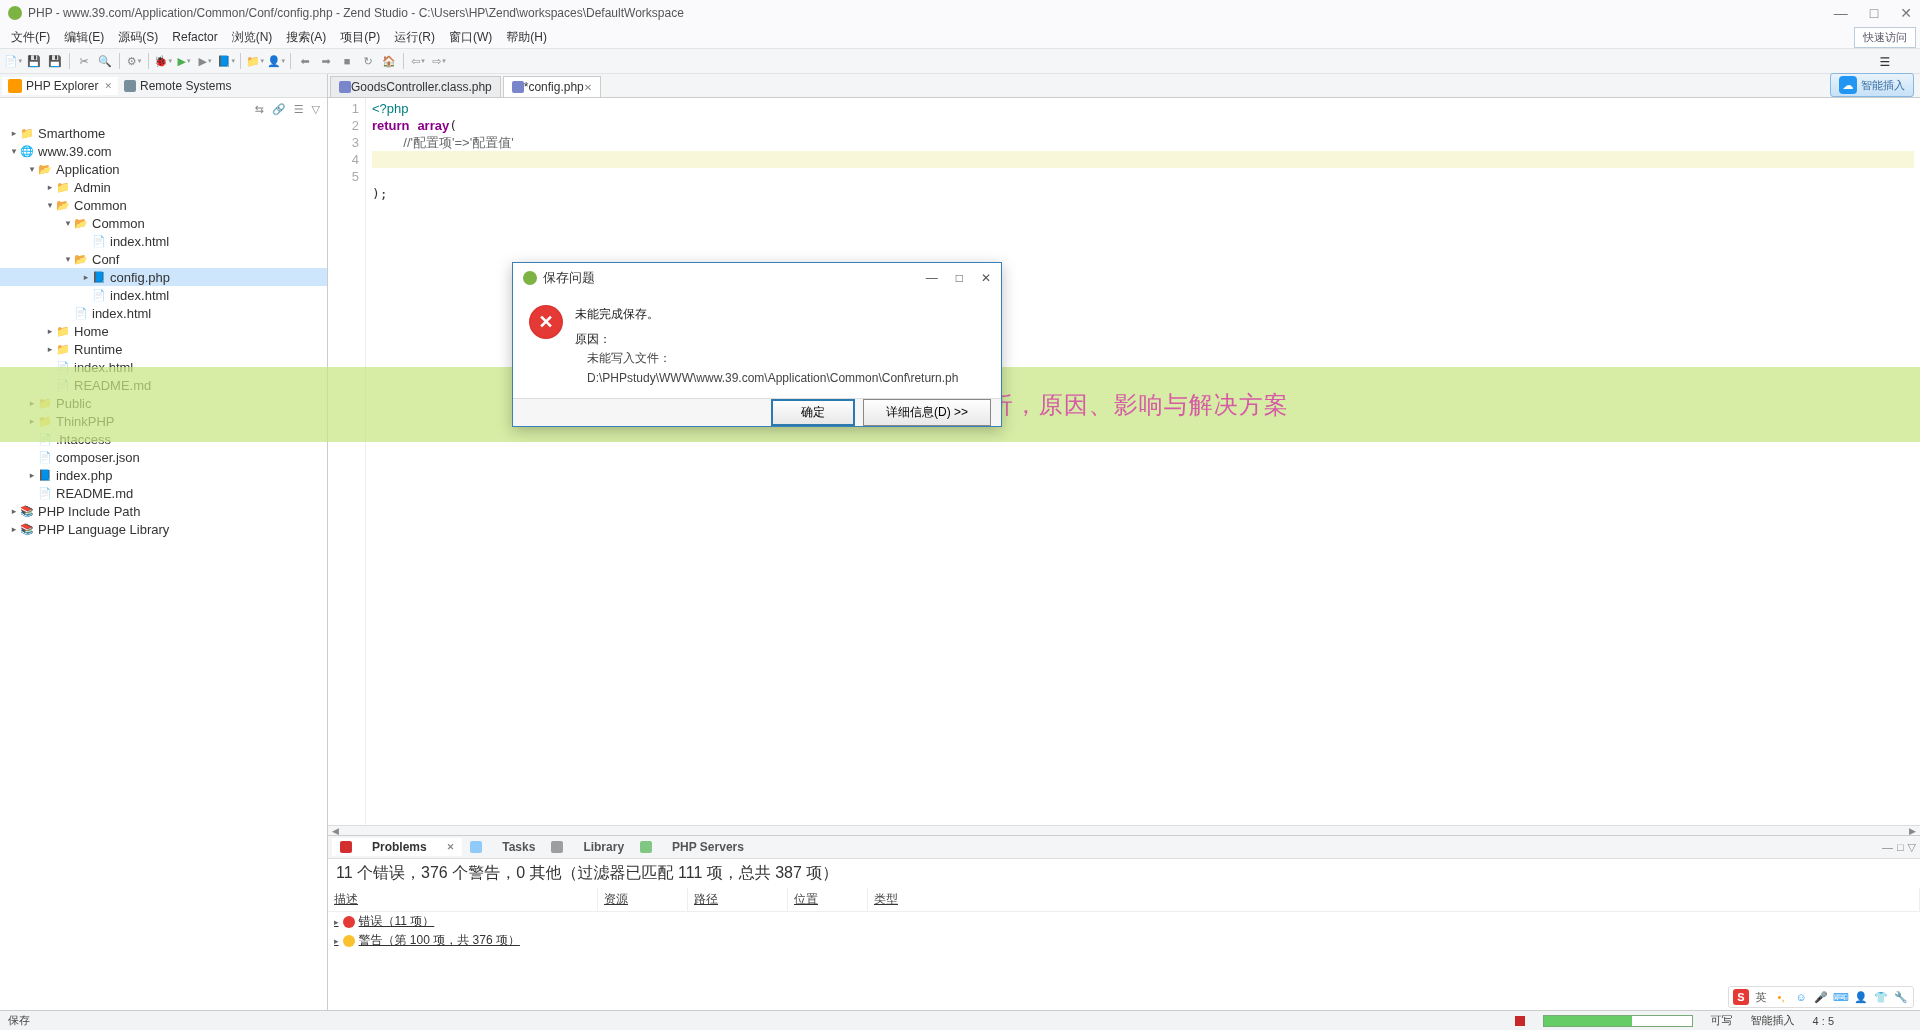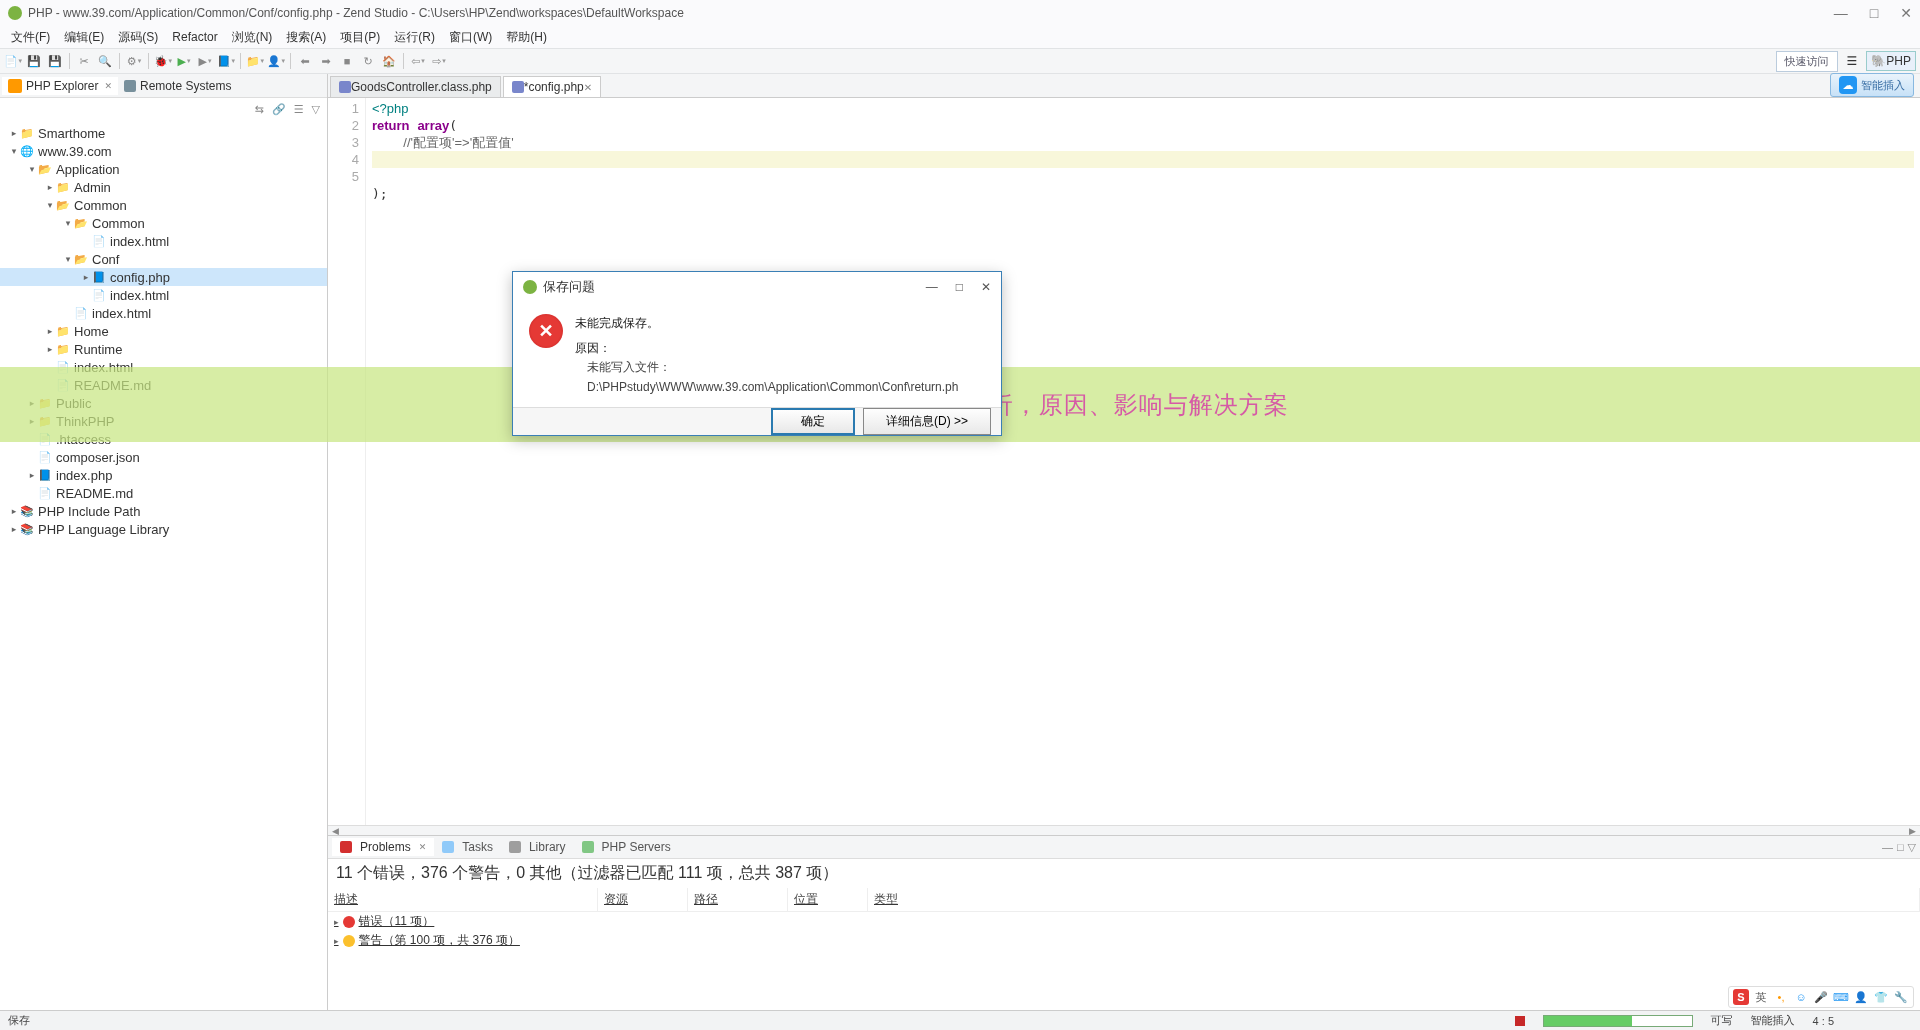--- a/index.html
+++ b/index.html
@@ -15,21 +15,21 @@
 .menubar { height: 22px; background: #fafafc; display: flex; align-items: center; padding: 0 4px; font-size: 12px; color: #333; }
 .menubar span { padding: 2px 7px; cursor: pointer; }
 
 
 .toolbar { height: 26px; background: #f5f6f7; border-top: 1px solid #e1e3e5; border-bottom: 1px solid #e1e3e5; display: flex; align-items: center; padding: 0 4px; gap: 3px; }
 .tb-btn { width: 18px; height: 18px; display: inline-flex; align-items: center; justify-content: center; cursor: pointer; color: #888; font-size: 11px; }
 .tb-sep { width: 1px; height: 16px; background: #ccc; margin: 0 2px; }
 .tb-run { color: #4caf50; }
 .tb-debug { color: #4caf50; }
 .tb-dropdown::after { content: "▾"; font-size: 7px; margin-left: 1px; color: #999; }
-.toolbar-right { margin-left: auto; display: flex; align-items: center; gap: 4px; }
+.toolbar-right { margin-left: auto; display: flex; align-items: center; gap: 4px; flex-direction: column; }
 .quick-access { border: 1px solid #bcd; background: #fff; padding: 2px 8px; font-size: 11px; color: #556; }
 .persp-btn { display: inline-flex; align-items: center; padding: 2px 4px; border: 1px solid transparent; }
 .persp-btn.active { background: #e8f0fa; border-color: #9cc; }
 
 
 .workspace { display: flex; height: calc(100% - 26px - 22px - 26px - 20px); }
 
 
 .explorer { width: 328px; border-right: 1px solid #ccc; display: flex; flex-direction: column; background: #fff; }
 .panel-tabs { height: 24px; display: flex; align-items: center; border-bottom: 1px solid #ddd; background: #f4f5f6; padding: 0 2px; }
@@ -65,21 +65,21 @@
 .gutter { width: 38px; background: #fff; border-right: 1px solid #eee; text-align: right; padding: 2px 6px 0 0; font-family: Consolas, monospace; font-size: 13px; color: #aaa; line-height: 17px; }
 .code { flex: 1; font-family: Consolas, monospace; font-size: 13px; padding: 2px 6px; line-height: 17px; white-space: pre; position: relative; }
 .code .kw { color: #8b008b; font-weight: bold; }
 .code .tag { color: #008080; }
 .code .cmt { color: #696969; }
 .code .line-hl { background: #f8f7da; display: block; width: 100%; }
 
 
 .bottom-panel { height: 175px; border-top: 1px solid #ccc; display: flex; flex-direction: column; background: #fff; }
 .bottom-tabs { height: 23px; background: #f4f5f6; display: flex; align-items: center; padding: 0 4px; border-bottom: 1px solid #ddd; }
-.bottom-tab { display: flex; align-items: center; gap: 8px; padding: 2px 8px; font-size: 12px; cursor: pointer; color: #555; }
+.bottom-tab { display: flex; align-items: center; gap: 20px; padding: 2px 8px; font-size: 12px; cursor: pointer; color: #555; font-weight: bold; }
 .bottom-tab.active { background: #fff; color: #333; }
 .bottom-tab-icon { width: 12px; height: 12px; }
 .bt-problems { background: #d32f2f; border-radius: 2px; }
 .bt-tasks { background: #90caf9; border-radius: 2px; }
 .bt-console { background: #9e9e9e; border-radius: 2px; }
 .bt-servers { background: #81c784; border-radius: 2px; }
 .bottom-toolbar { margin-left: auto; display: flex; gap: 4px; color: #888; font-size: 11px; }
 .problems-summary { padding: 4px 8px; font-size: 16px; color: #333; }
 .problems-table { flex: 1; overflow: auto; text-decoration: underline; }
 .problems-header { display: flex; background: #fff; border-bottom: 1px solid #eee; font-size: 12px; color: #444; }
@@ -92,21 +92,21 @@
 .problems-row { display: flex; align-items: center; padding: 1px 6px; font-size: 12px; }
 .problems-row .toggle { margin-right: 4px; color: #666; font-size: 9px; }
 .err-icon { width: 12px; height: 12px; background: #e53935; border-radius: 50%; margin-right: 4px; }
 .warn-icon { width: 12px; height: 12px; background: #fbc02d; border-radius: 50%; margin-right: 4px; }
 
 
 .green-band { position: absolute; left: 0; right: 0; top: 367px; height: 75px; background: rgba(200,230,130,0.72); z-index: 50; display: flex; align-items: center; justify-content: center; }
 .green-band .headline { font-size: 24px; color: #d65aa6; letter-spacing: 1px; font-weight: 500; }
 
 
-.dialog { position: absolute; left: 512px; top: 271px; width: 490px; background: #fff; border: 1px solid #3a7fb5; box-shadow: 0 4px 14px rgba(0,0,0,0.25); z-index: 60; }
+.dialog { position: absolute; left: 512px; top: 262px; width: 490px; background: #fff; border: 1px solid #3a7fb5; box-shadow: 0 4px 14px rgba(0,0,0,0.25); z-index: 60; }
 .dialog-title { height: 30px; display: flex; align-items: center; padding: 0 10px; font-size: 13px; color: #333; background: #fff; }
 .dialog-title .dlg-icon { width: 14px; height: 14px; background: #7cb342; border-radius: 50%; margin-right: 6px; }
 .dialog-title .dlg-controls { margin-left: auto; display: flex; gap: 18px; color: #555; font-size: 12px; }
 .dialog-title .dlg-controls span { cursor: pointer; }
 .dialog-body { padding: 12px 16px 10px 16px; display: flex; gap: 12px; }
 .dialog-body .big-x { width: 34px; height: 34px; background: radial-gradient(circle,#e53935 60%,#b71c1c 100%); border-radius: 50%; display: flex; align-items: center; justify-content: center; color: #fff; font-size: 18px; font-weight: bold; flex-shrink: 0; }
 .dialog-body .msg { font-size: 12px; color: #222; line-height: 1.6; }
 .dialog-body .msg .reason-label { margin-top: 6px; }
 .dialog-body .msg .reason-text { padding-left: 12px; color: #444; }
 .dialog-footer { height: 28px; border-top: 1px solid #ddd; display: flex; align-items: center; justify-content: flex-end; gap: 8px; padding: 0 10px; background: #f6f6f6; }

